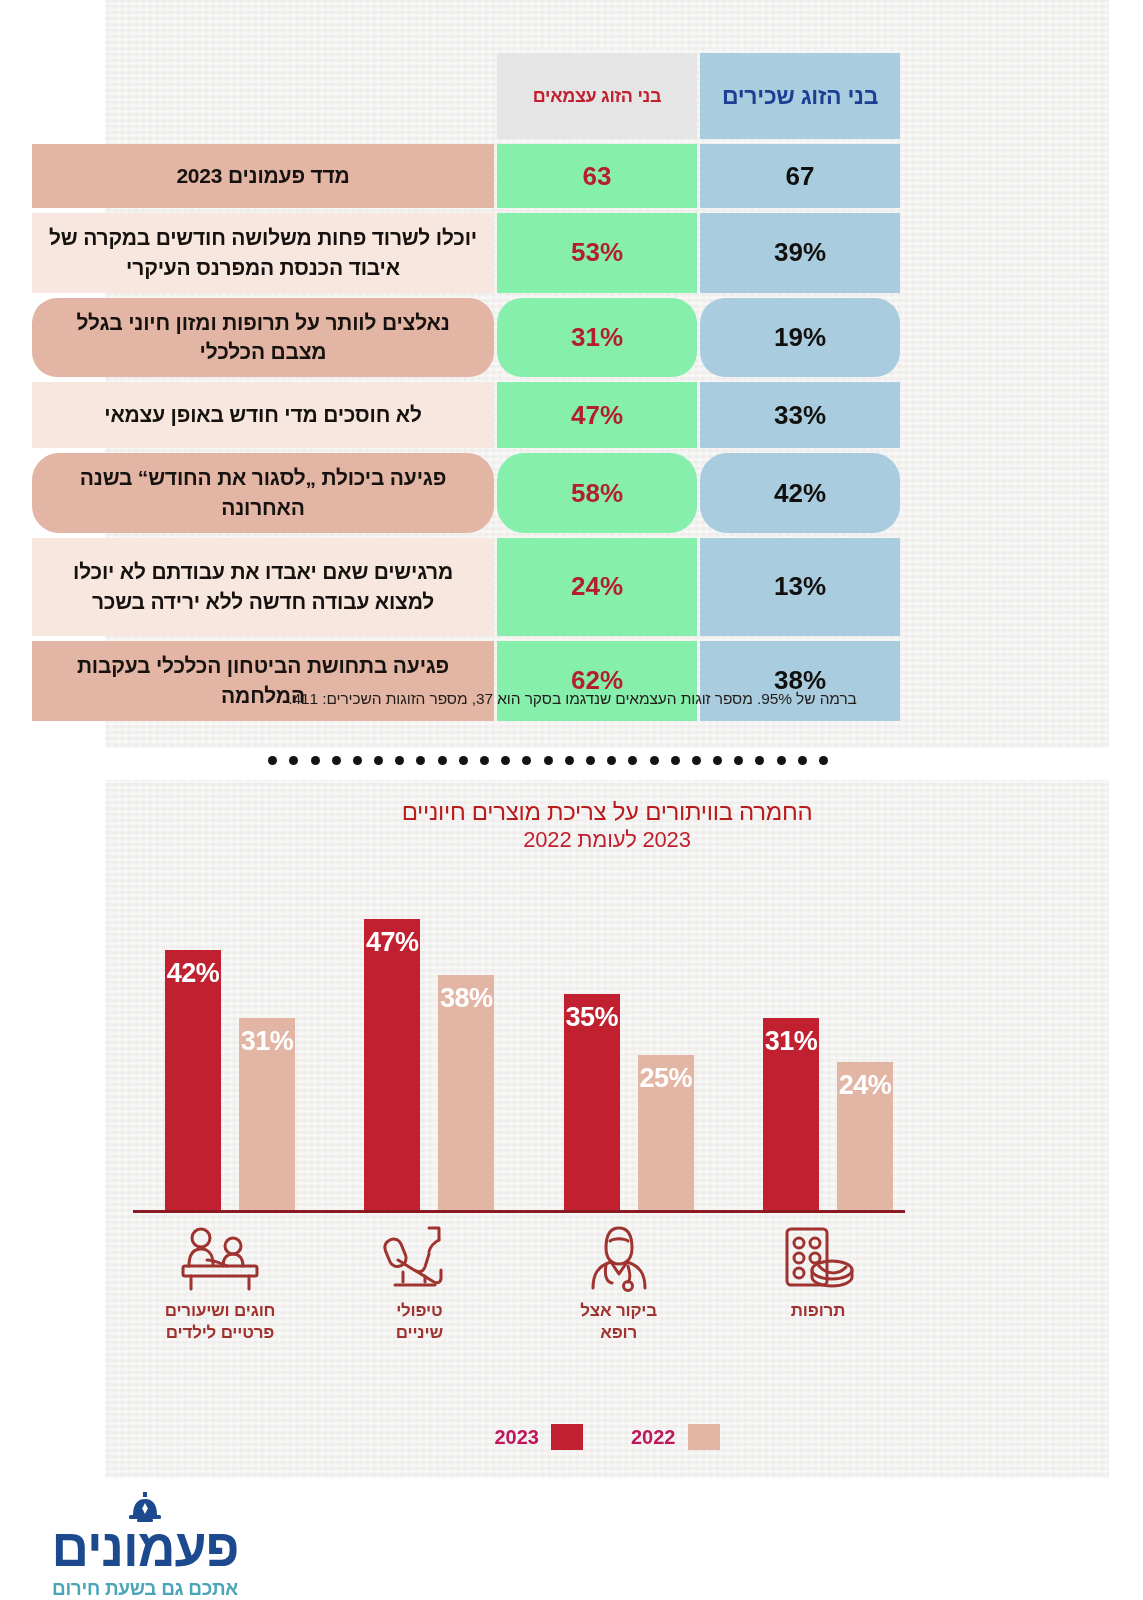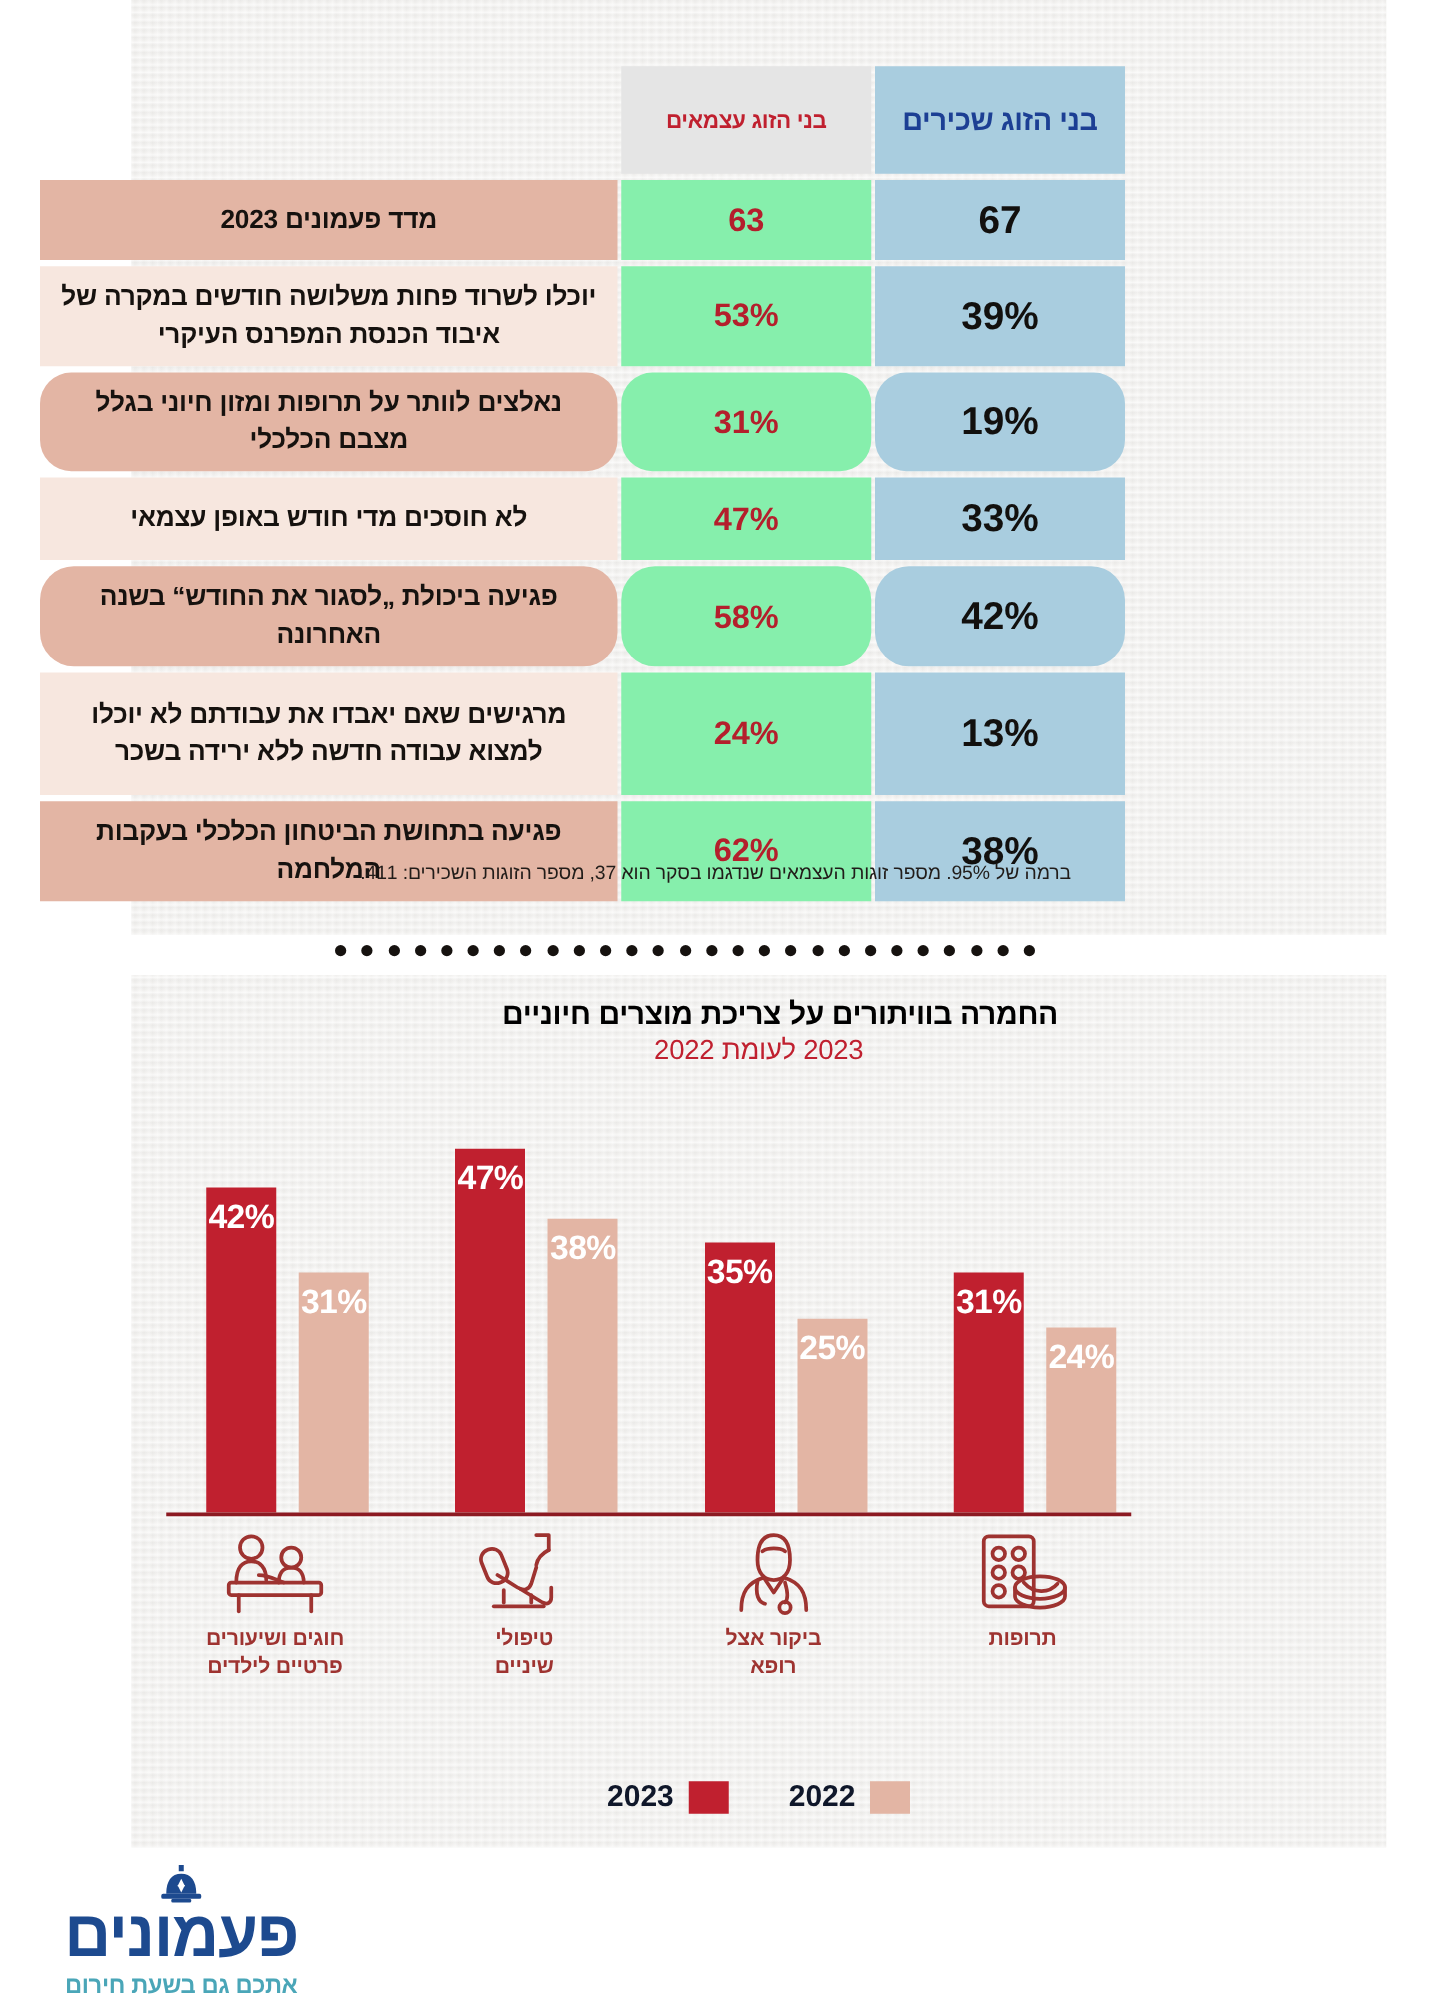--- a/index.html
+++ b/index.html
@@ -72,21 +72,21 @@
     letter-spacing: -0.3px;
   }
   th.head-blank {
     background: transparent;
     height: 86px;
   }
 
   td.val-blue {
     background: #a9cddf;
     color: #12100e;
-    font-size: 31px;
+    font-size: 26px;
     font-weight: bold;
     text-align: center;
     vertical-align: middle;
   }
   td.val-red {
     background: #86efac;
     color: #b41f2c;
     font-size: 26px;
     font-weight: bold;
     text-align: center;
@@ -139,27 +139,27 @@
   .dot-divider .dot {
     width: 9px;
     height: 9px;
     background: #16120f;
     border-radius: 50%;
   }
 
   
   .chart-title {
     position: absolute;
-    left: 122px;
+    left: 105px;
     top: 798px;
     width: 1004px;
     text-align: center;
-    color: #000000;
+    color: #b91c1c;
     font-size: 24px;
-    font-weight: bold;
+    font-weight: normal;
     letter-spacing: -0.3px;
   }
   .chart-subtitle {
     position: absolute;
     left: 105px;
     top: 827px;
     width: 1004px;
     text-align: center;
     color: #c0202f;
     font-size: 22px;
@@ -246,21 +246,21 @@
     width: 1004px;
     display: flex;
     justify-content: center;
     align-items: center;
     gap: 48px;
   }
   .legend-item { display: flex; align-items: center; gap: 12px; }
   .legend-swatch { width: 32px; height: 26px; }
   .legend-swatch.s2022 { background: #e3b5a4; }
   .legend-swatch.s2023 { background: #c0202f; }
-  .legend-label { font-size: 24px; font-weight: bold; color: #0f172a; }
+  .legend-label { font-size: 20px; font-weight: bold; color: #be185d; }
 
   
   .logo {
     position: absolute;
     left: 10px;
     top: 1492px;
     width: 270px;
     text-align: center;
   }
   .logo .logo-bell { height: 34px; display: flex; justify-content: center; align-items: flex-end; }

